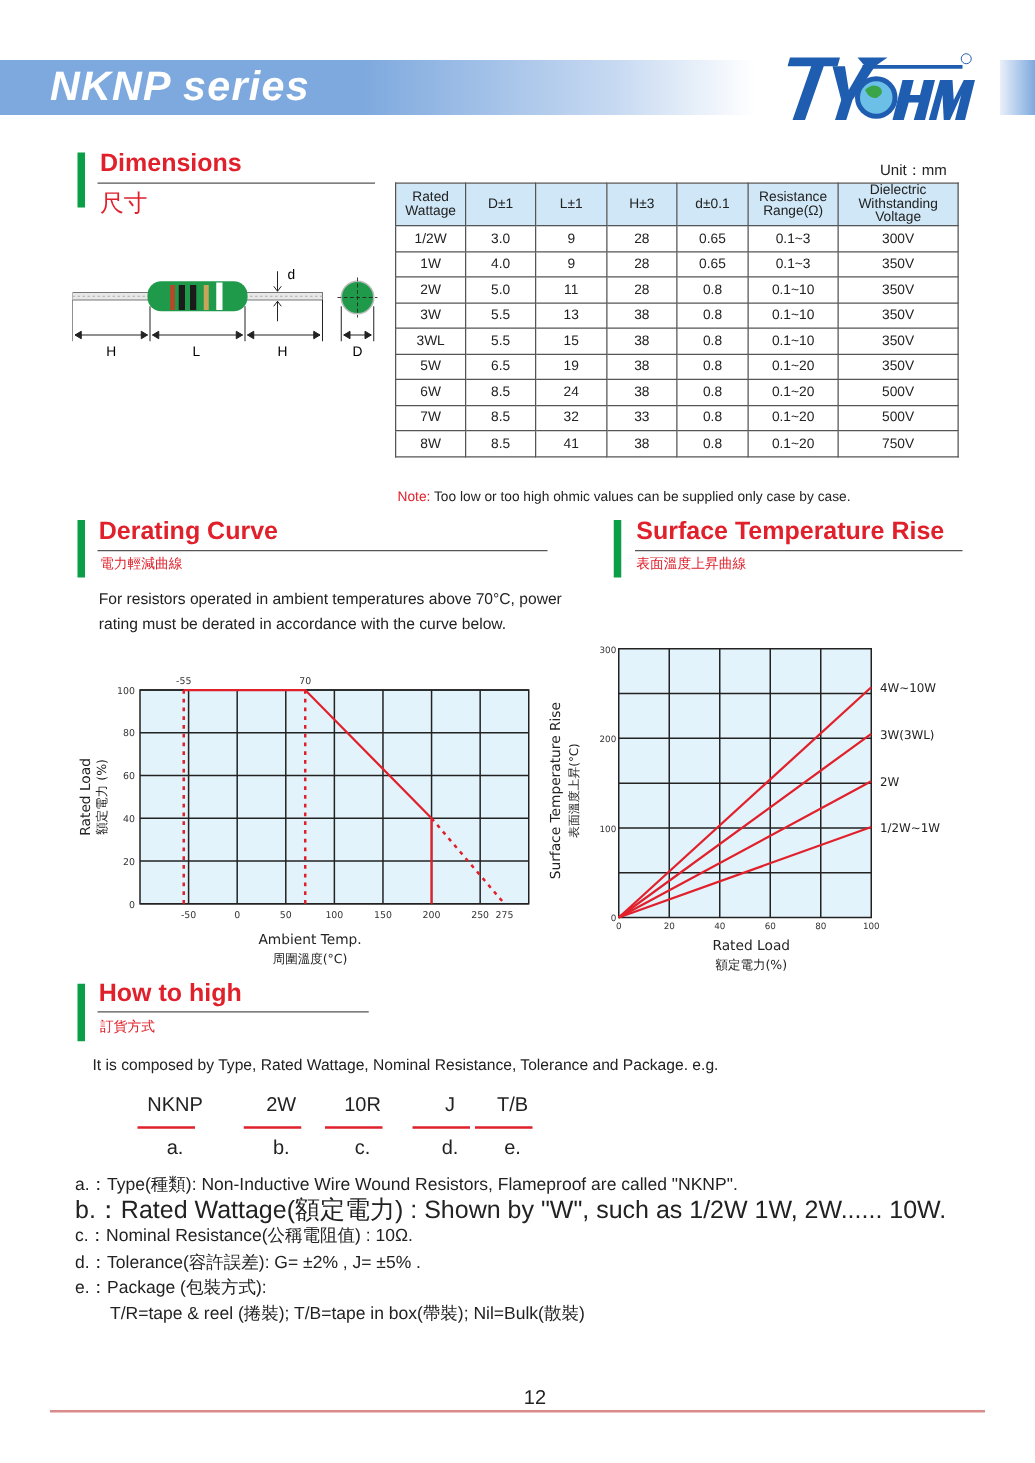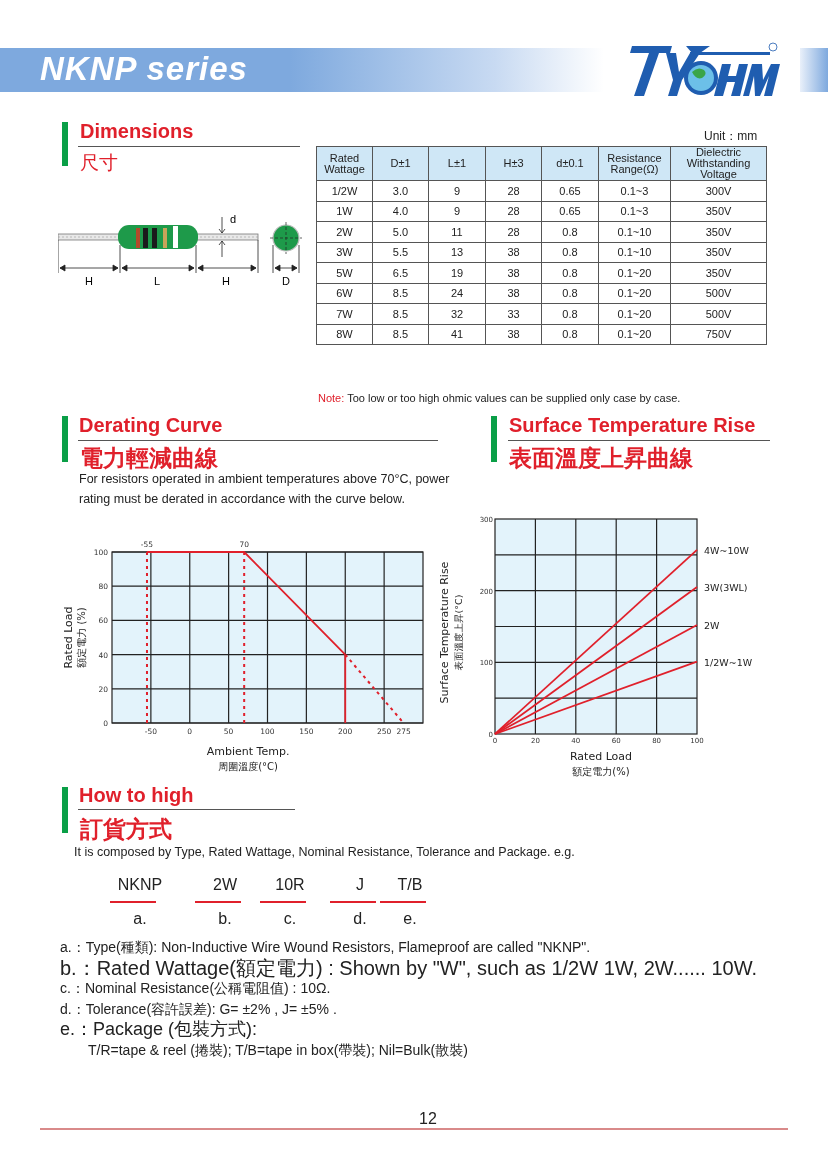--- a/index.html
+++ b/index.html
@@ -7,21 +7,21 @@
   .abs { position:absolute; }
   
   #banner { left:0; top:48px; width:604px; height:44px;
     background:linear-gradient(to right,#7ea9de 0%,#7ea9de 48%,#c8daf2 82%,#ffffff 100%); }
   #banner-title { left:40px; top:50px; font-size:33px; font-weight:bold; font-style:italic; color:#fff; letter-spacing:1px; }
   #right-block { left:800px; top:48px; width:28px; height:44px; background:linear-gradient(to right,#e9f0fa,#7ea9de); }
   #logo { left:630px; top:42px; width:150px; height:58px; }
 
   .sec-bar { width:6px; background:#0a9f47; }
   .sec-title { color:#e0202b; font-weight:bold; font-size:20px; }
-  .sec-sub { color:#e0202b; font-weight:bold; font-size:23px; }
+  .sec-sub { color:#e0202b; font-weight:normal; font-size:11px; }
   .sec-rule { height:1px; background:#555; }
 
   
   #spec-table { left:316px; top:146px; border-collapse:collapse; font-size:11px; }
   #spec-table th, #spec-table td { border:1px solid #555; text-align:center; padding:0; height:19.5px; }
   #spec-table th { background:#cfe7f6; font-weight:normal; line-height:11px; height:32px; }
   #unit { left:704px; top:128px; font-size:12px; }
   #note { left:318px; top:392px; font-size:11px; }
   #note .lbl { color:#e0202b; }
 
@@ -159,20 +159,29 @@
         <td>11</td>
         <td>28</td>
         <td>0.8</td>
         <td>0.1~10</td>
         <td>350V</td>
       </tr>
       <tr>
         <td>3W</td>
         <td>5.5</td>
         <td>13</td>
+        <td>38</td>
+        <td>0.8</td>
+        <td>0.1~10</td>
+        <td>350V</td>
+      </tr>
+      <tr>
+        <td>3WL</td>
+        <td>5.5</td>
+        <td>15</td>
         <td>38</td>
         <td>0.8</td>
         <td>0.1~10</td>
         <td>350V</td>
       </tr>
       <tr>
         <td>5W</td>
         <td>6.5</td>
         <td>19</td>
         <td>38</td>
@@ -324,18 +333,18 @@
     <div class="abs order-code" style="left: 260px; top: 0px;">T/B</div>
     <div class="abs order-line" style="left: 265px; top: 25px; width: 46px;"></div>
     <div class="abs order-letter" style="left: 260px; top: 34px;">e.</div>
   </div>
 
 <div id="order-defs" class="abs" style="left:60px;top:937px;width:740px;">
     <div style="font-size: 14px; line-height: 20.5px;">a.：Type(種類): Non-Inductive Wire Wound Resistors, Flameproof are called "NKNP".</div>
     <div style="font-size: 20px; line-height: 20.5px;">b.：Rated Wattage(額定電力) : Shown by "W", such as 1/2W 1W, 2W...... 10W.</div>
     <div style="font-size: 14px; line-height: 20.5px;">c.：Nominal Resistance(公稱電阻值) : 10Ω.</div>
     <div style="font-size: 14px; line-height: 20.5px;">d.：Tolerance(容許誤差): G= ±2% , J= ±5% .</div>
-    <div style="font-size: 18px; line-height: 20.5px;">e.：Package (包裝方式):</div>
+    <div style="font-size: 14px; line-height: 20.5px;">e.：Package (包裝方式):</div>
     <div style="font-size: 14px; line-height: 20.5px; padding-left: 28px;">T/R=tape &amp; reel (捲裝); T/B=tape in box(帶裝); Nil=Bulk(散裝)</div>
   </div>
 
 <div id="page-num" class="abs">12</div>
 <div id="foot-rule" class="abs"></div>
 
 </body></html>

